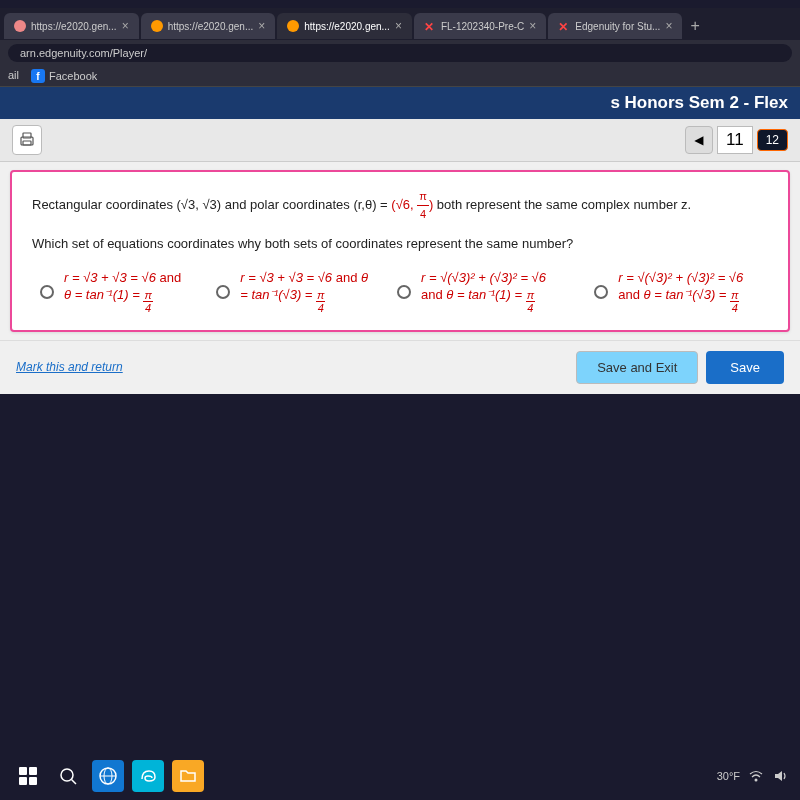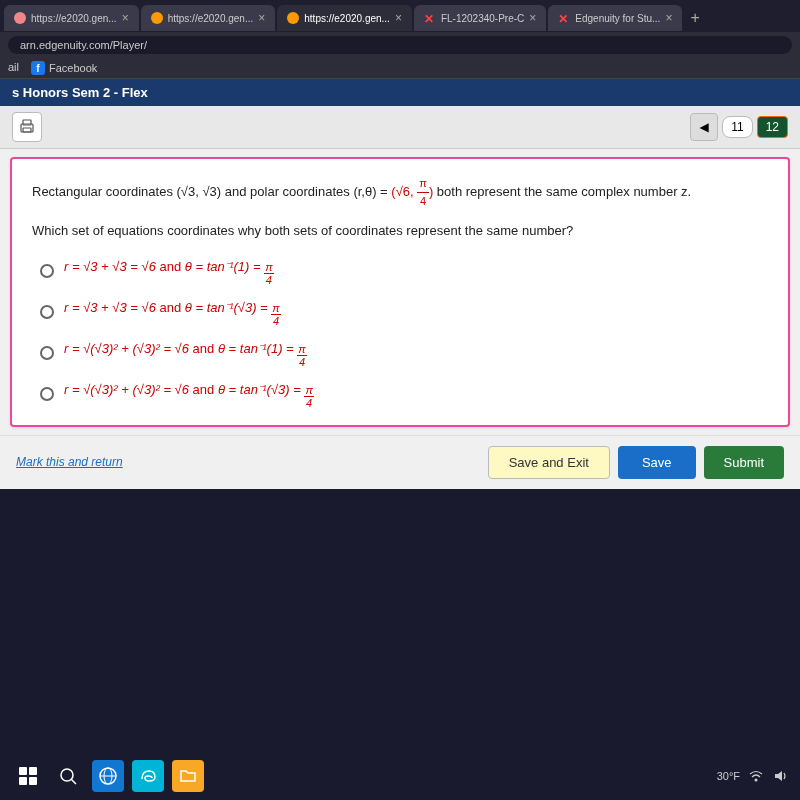--- a/index.html
+++ b/index.html
@@ -8,20 +8,21 @@
       height: 800px;
       overflow: hidden;
       font-family: Arial, sans-serif;
       background: #1a1a2e;
     }
 
     
     .browser-chrome {
       background: #fde047;
       width: 100%;
+      margin-top: 8px;
     }
 
     .tab-bar {
       display: flex;
       align-items: center;
       background: #1e1e2e;
       padding: 4px 4px 0 4px;
       gap: 2px;
       height: 32px;
     }
@@ -132,22 +133,23 @@
       display: flex;
       align-items: center;
       justify-content: center;
     }
 
     
     .app-header {
       background: #1a3a6e;
       color: white;
       padding: 6px 12px;
-      font-size: 13px;
+      font-size: 17px;
       font-weight: bold;
+      text-align: right;
     }
 
     
     .content-area {
       background: #f0f0f0;
       padding: 0;
       position: relative;
     }
 
     .toolbar-row {
@@ -193,26 +195,26 @@
       align-items: center;
       justify-content: center;
       cursor: pointer;
       font-size: 12px;
     }
 
     .page-num {
       background: white;
       border: 1px solid #bbb;
       padding: 3px 8px;
-      font-size: 12px;
-      border-radius: 8px;
+      font-size: 17px;
+      border-radius: 0;
     }
 
     .page-num-active {
-      background: #14532d;
+      background: #0f172a;
       color: white;
       border: 1px solid #ff6600;
       padding: 3px 8px;
       font-size: 12px;
       border-radius: 4px;
     }
 
     
     .question-card {
       background: white;
@@ -232,22 +234,21 @@
 
     .question-text {
       font-size: 13px;
       color: #222;
       margin-bottom: 16px;
       line-height: 1.5;
     }
 
     .answer-options {
       display: flex;
-      flex-direction: column;
-      gap: 12px;
+      gap: 28px;
       margin-left: 8px;
     }
 
     .answer-option {
       display: flex;
       align-items: center;
       gap: 10px;
       font-size: 13px;
       color: #222;
       cursor: pointer;
@@ -286,21 +287,21 @@
       font-style: italic;
     }
 
     .footer-buttons {
       display: flex;
       gap: 8px;
     }
 
     .btn-save {
       padding: 8px 20px;
-      background: #fef9c3;
+      background: #7dd3fc;
       border: 1px solid #bbb;
       border-radius: 4px;
       font-size: 13px;
       color: #333;
       cursor: pointer;
     }
 
     .btn-next {
       padding: 8px 24px;
       background: #1a6ec8;
@@ -532,21 +533,20 @@
       </div>
 
     </div>
   </div>
 
   <div class="footer-bar">
     <span class="mark-return-link">Mark this and return</span>
     <div class="footer-buttons">
       <button class="btn-save">Save and Exit</button>
       <button class="btn-next">Save</button>
-      <button class="btn-submit">Submit</button>
     </div>
   </div>
 
 </div>
 
 <div class="taskbar">
   <div class="taskbar-left">
     <div class="windows-btn">
       <div class="windows-grid">
         <div></div>

